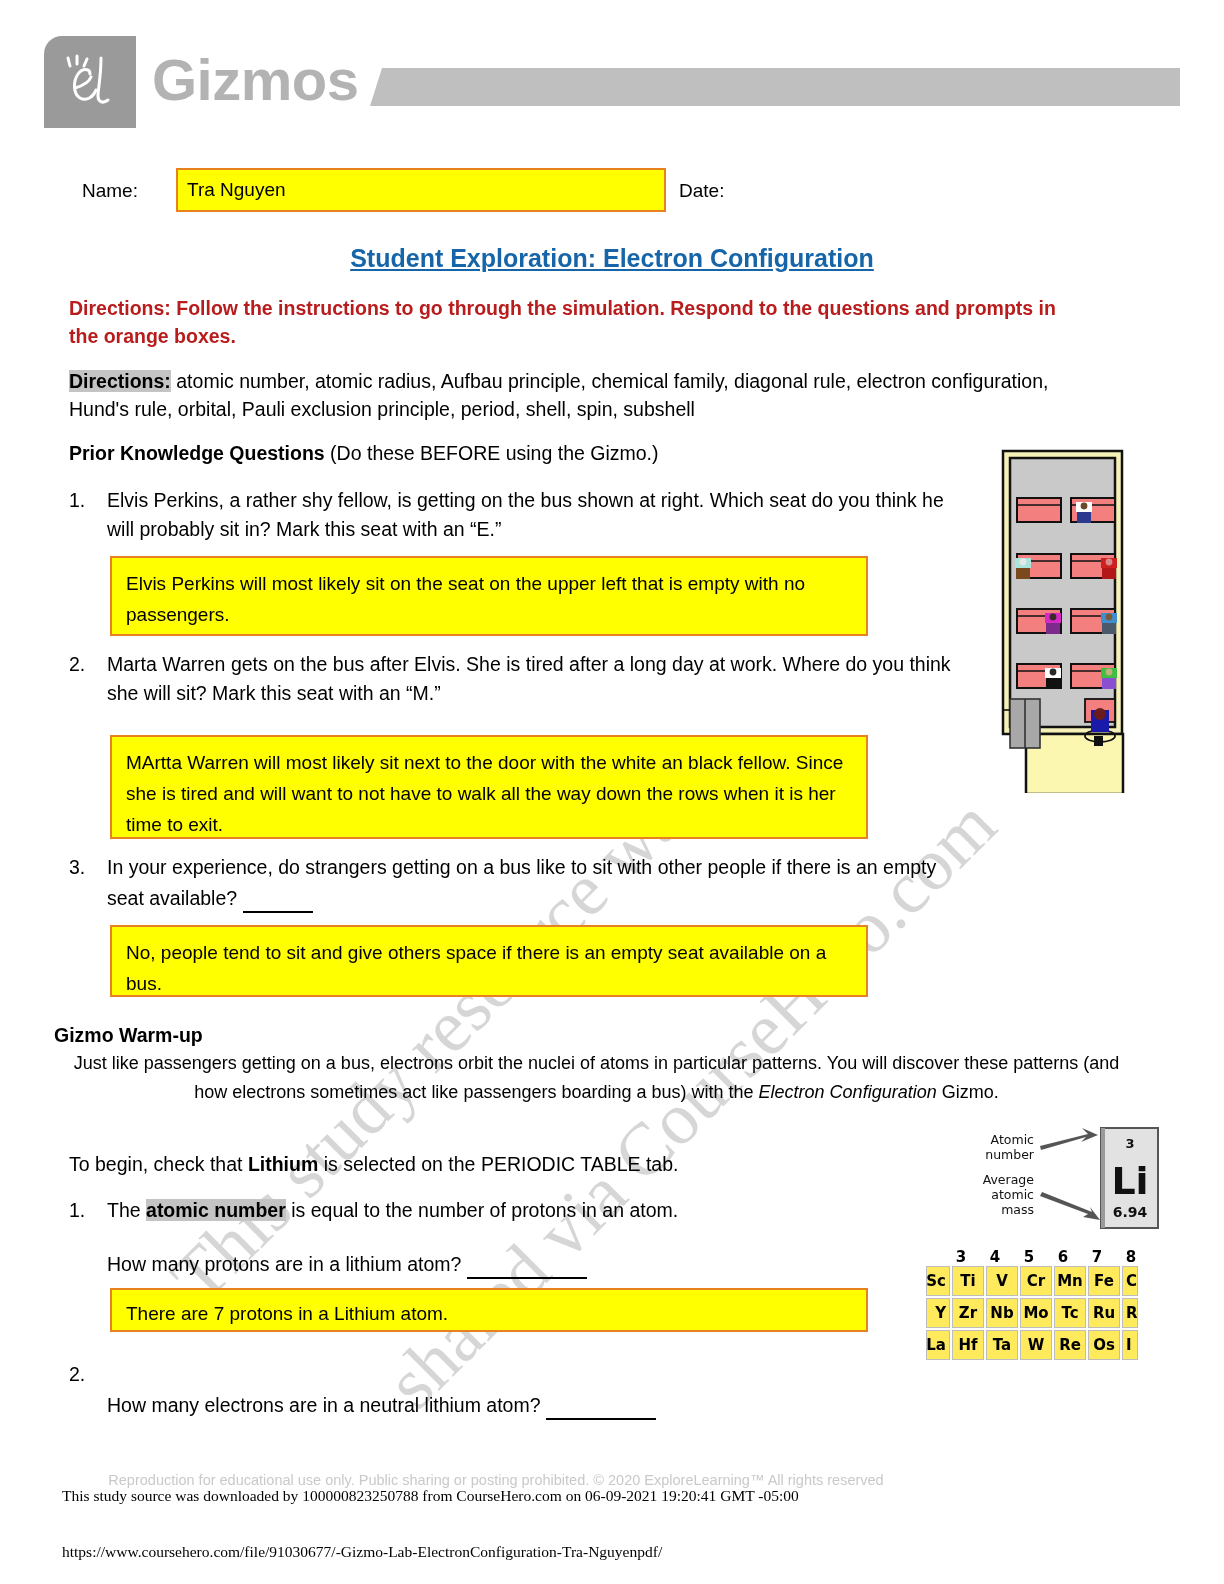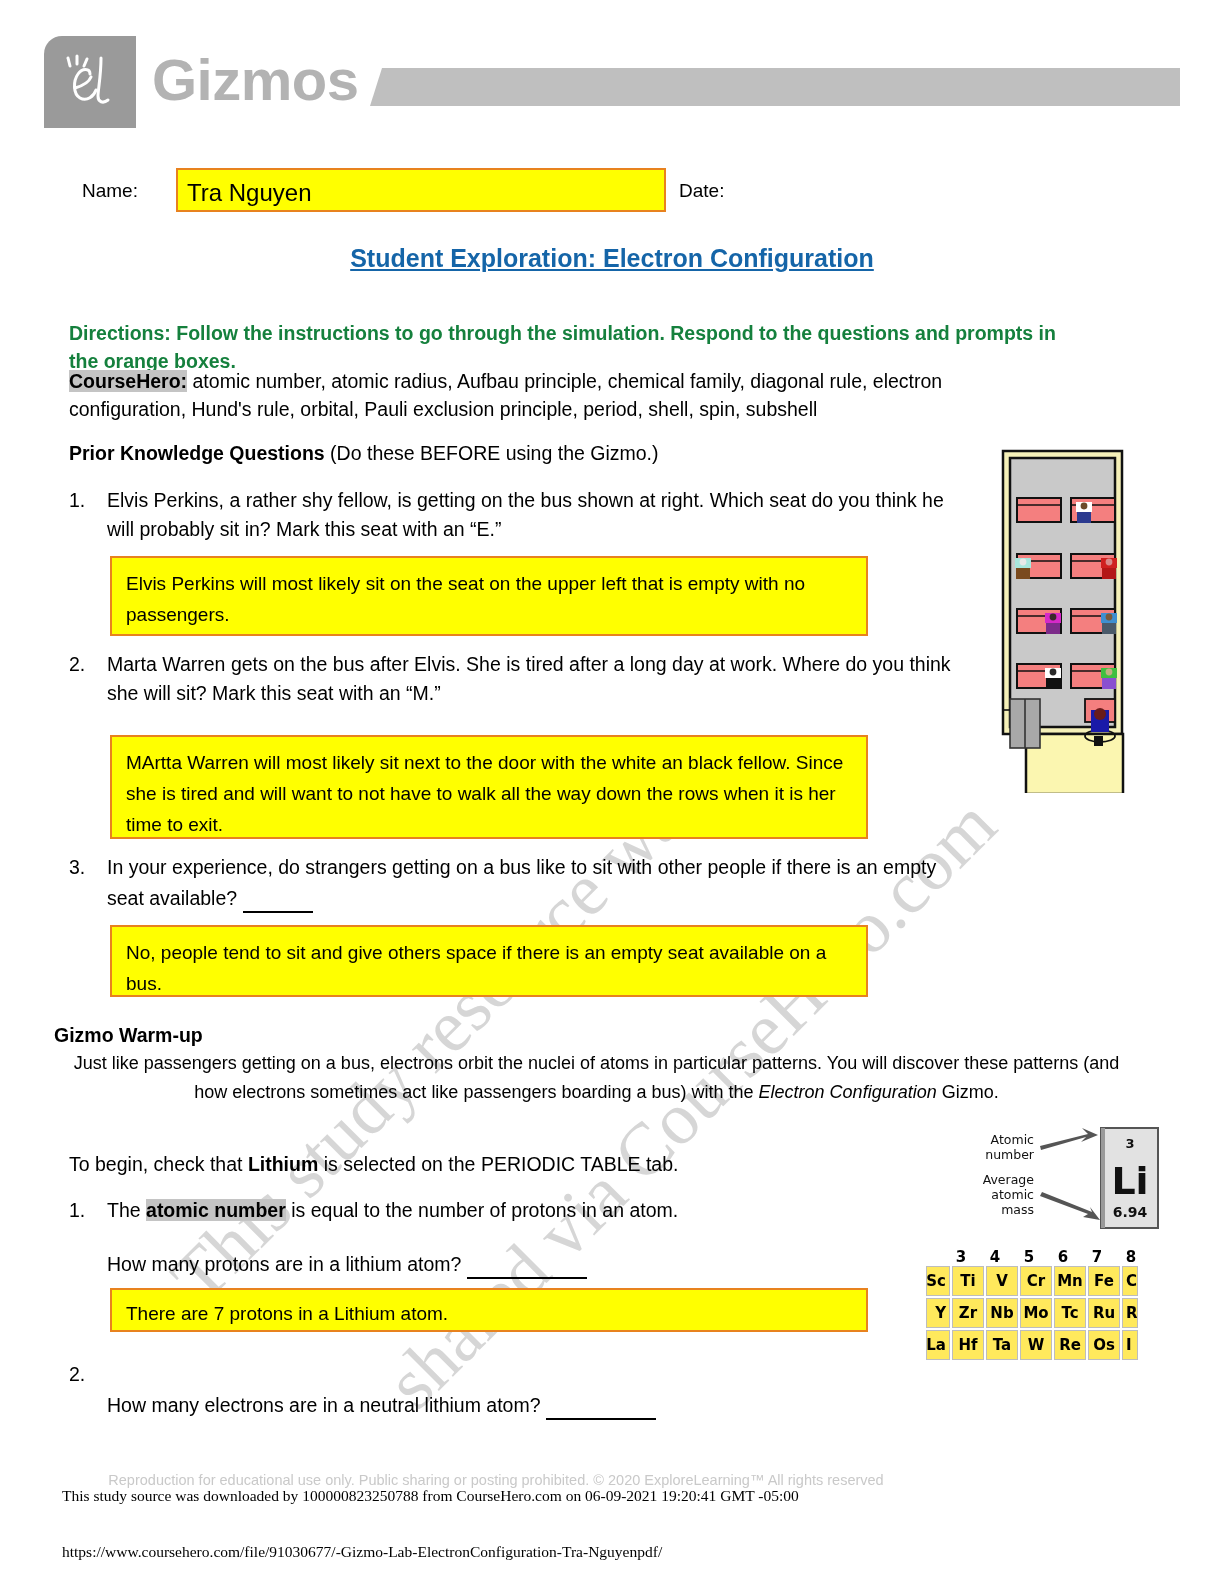--- a/index.html
+++ b/index.html
@@ -107,21 +107,21 @@
   .fld-date {
     position: absolute;
     left: 746px; top: 0px;
     width: 256px; height: 44px;
     background: #FFFF00;
     border: 2px solid #E8821E;
     box-sizing: border-box;
   }
   .fld-text {
     padding: 9px 0 0 9px;
-    font-size: 24px;
+    font-size: 19px;
     color: #000;
   }
 
   
   .doc {
     position: absolute;
     left: 0; top: 0;
     width: 1224px;
     z-index: 10;
   }
@@ -134,23 +134,22 @@
     font-weight: bold;
     color: #1565A8;
     text-decoration: underline;
   }
   .directions {
     position: absolute;
     left: 69px; top: 294px;
     width: 1010px;
     font-size: 19.5px;
     font-weight: bold;
-    color: #15803d;
+    color: #b91c1c;
     line-height: 28px;
-    margin-top: 25px;
   }
   .vocab {
     position: absolute;
     left: 69px; top: 367px;
     width: 990px;
     font-size: 19.5px;
     line-height: 28px;
   }
   .hl-gray {
     background: #c4c4c4;
@@ -341,21 +340,21 @@
   <div class="lbl-date">Date:</div>
 </div>
 
 <div class="doc">
 
   <div class="title">Student Exploration: Electron Configuration</div>
 
   <div class="directions">Directions: Follow the instructions to go through the simulation. Respond to the questions and prompts in the orange boxes.</div>
 
   <div class="vocab">
-    <span class="hl-gray">CourseHero:</span><span> atomic number, atomic radius, Aufbau principle, chemical family, diagonal rule, electron configuration, Hund's rule, orbital, Pauli exclusion principle, period, shell, spin, subshell</span>
+    <span class="hl-gray">Directions:</span><span> atomic number, atomic radius, Aufbau principle, chemical family, diagonal rule, electron configuration, Hund's rule, orbital, Pauli exclusion principle, period, shell, spin, subshell</span>
   </div>
 
   <div class="pkq-head">
     <b>Prior Knowledge Questions</b><span> (Do these BEFORE using the Gizmo.)</span>
   </div>
 
   <div class="q" style="left:69px; top:486px; width:900px;">
     <span class="num">1.</span>
     <span class="txt">Elvis Perkins, a rather shy fellow, is getting on the bus shown at right. Which seat do you think he will probably sit in? Mark this seat with an “E.”</span>
   </div>

